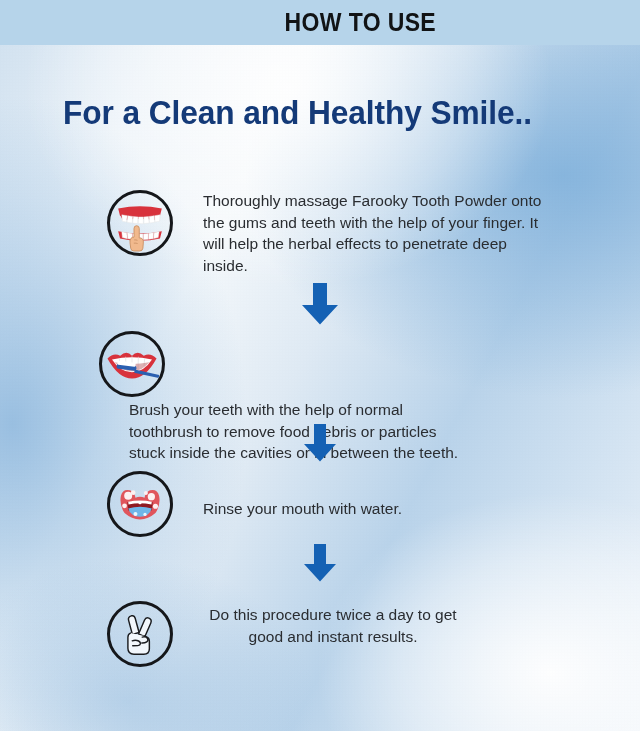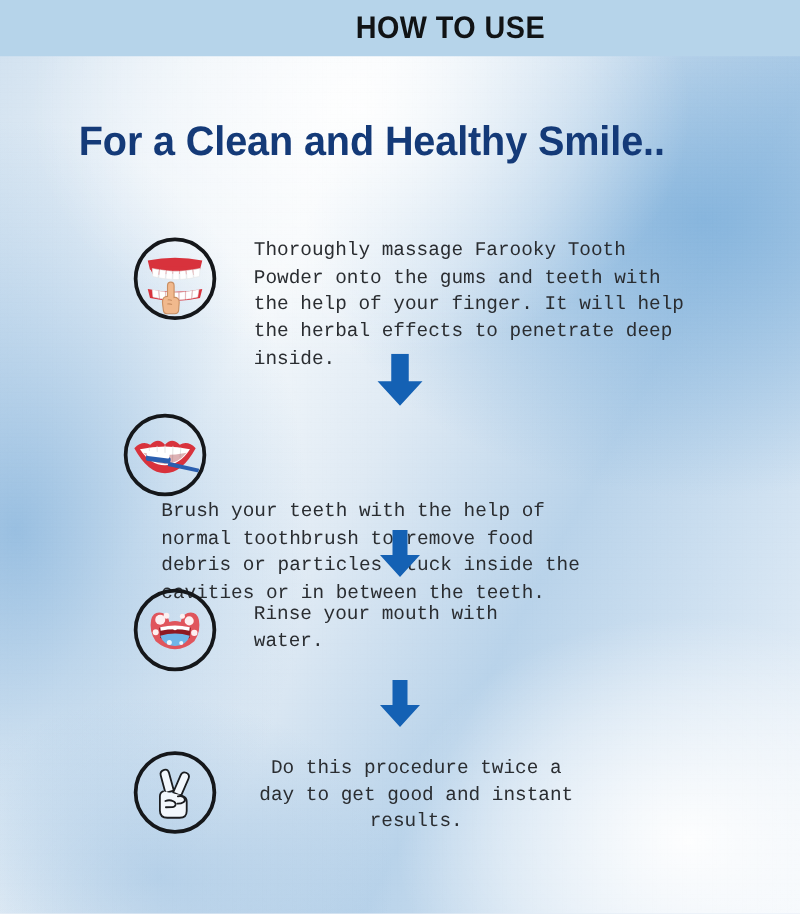--- a/index.html
+++ b/index.html
@@ -130,36 +130,36 @@
     overflow: hidden;
     position: relative;
   }
   .step-icon svg {
     display: block;
     width: 100%;
     height: 100%;
   }
   .step-text {
     margin-left: 30px;
-    font-family: Liberation Mono, monospace;
+    font-family: Liberation Sans, sans-serif;
     font-size: 15.5px;
     line-height: 1.40;
     color: #2a2d31;
     max-width: 345px;
   }
 
   
   .step-1 { left: 107px; top: 190px; }
   .step-2 { left: 99px; top: 331px; flex-direction: column; }
   .step-3 { left: 107px; top: 471px; }
   .step-4 { left: 107px; top: 601px; text-align: center; }
 
   .step-3 .step-text,
   .step-4 .step-text { max-width: 260px; }
-  .step-3 { }
+  .step-3 { align-items: center; }
 
   .step-3 .step-text { margin-top: 10px; }
   .step-4 .step-text { margin-top: 3px; }
   .step-2 .step-text { margin-top: 2px; }
 
   
   .arrow {
     position: absolute;
     z-index: 4;
   }

